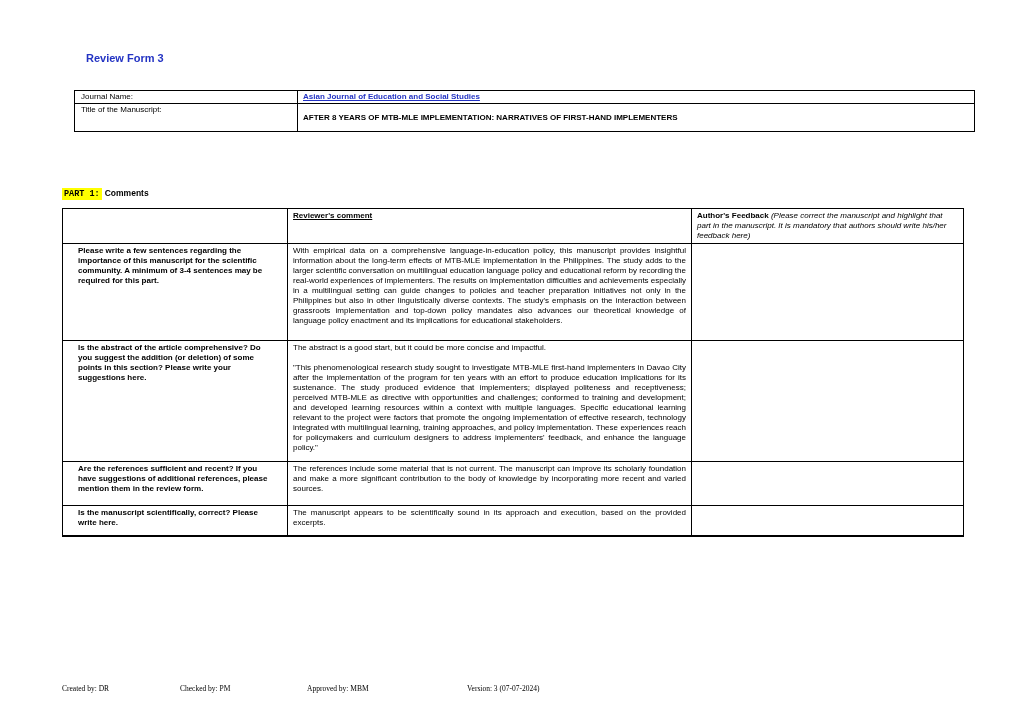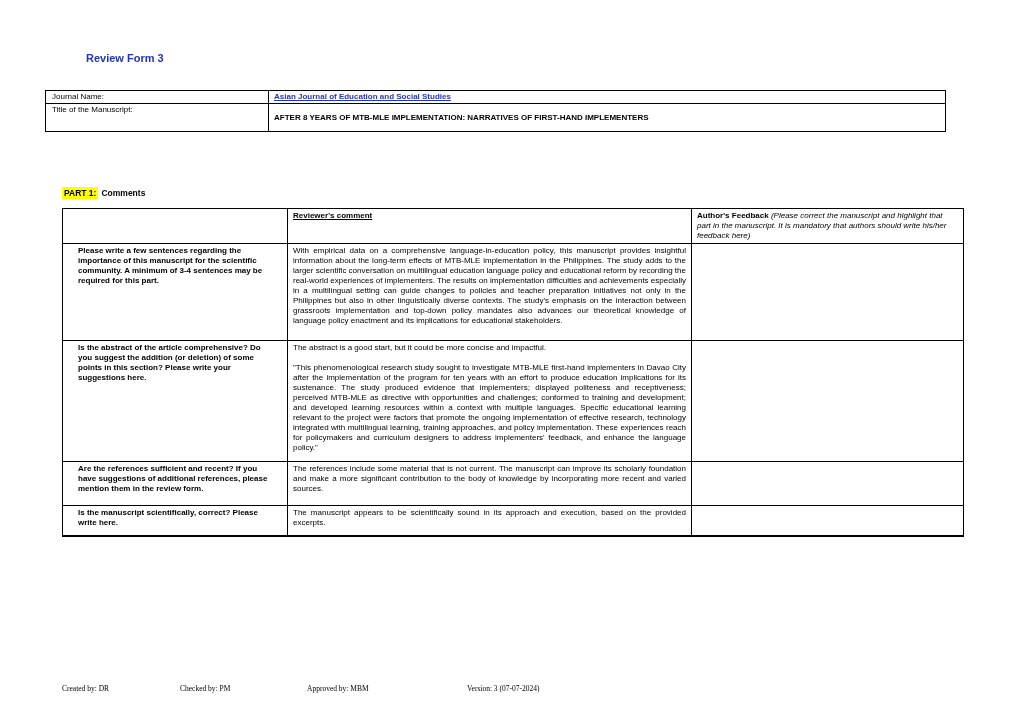--- a/index.html
+++ b/index.html
@@ -8,30 +8,30 @@
     font-family:"Liberation Sans", sans-serif;position:relative;overflow:hidden;
   }
   .doc-title{
     position:absolute;left:62px;top:52px;
     font-size:11px;font-weight:bold;color:#2333c3;padding-left:24px;
   }
   table{border-collapse:collapse;table-layout:fixed;}
   td{border:1px solid #000;vertical-align:top;font-size:8px;line-height:10px;}
 
   
-  .info-table{position:absolute;left:45px;top:90px;width:901px;}
+  .info-table{position:absolute;left:74px;top:90px;width:901px;}
   .info-table td{padding:1px 5px;}
   .info-table .lbl{padding-left:6px;}
   .info-table .val{font-weight:bold;}
   .info-table .link{color:#2333c3;text-decoration:underline;font-weight:bold;cursor:pointer;}
   .info-table .title-val{vertical-align:middle;}
 
   
   .part-line{position:absolute;left:62px;top:188px;font-size:8.5px;font-weight:bold;}
-  .part-badge{background:#ffff00;padding:1px 2px;}
+  .part-badge{background:#ffff00;padding:1px 2px;font-family:Liberation Mono, monospace;}
   .part-label{margin-left:3px;}
 
   
   .main-table{position:absolute;left:62px;top:208px;width:901px;border-bottom:2px solid #000;}
   .main-table td{padding:2px 5px;}
   .main-table .q{
     font-weight:bold;padding:2px 16px 2px 15px;white-space:pre-line;
   }
   .main-table .c{text-align:justify;white-space:pre-line;}
   .main-table .rev-hdr{font-weight:bold;text-decoration:underline;}

